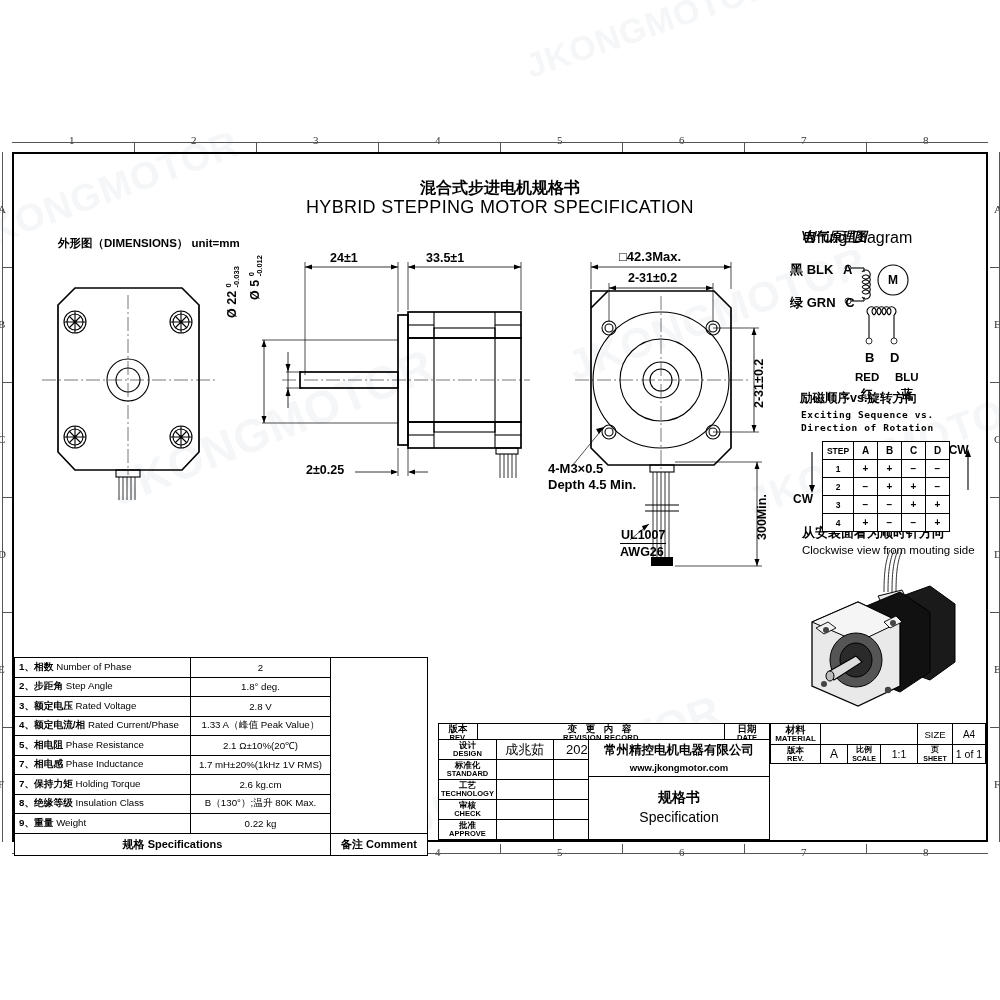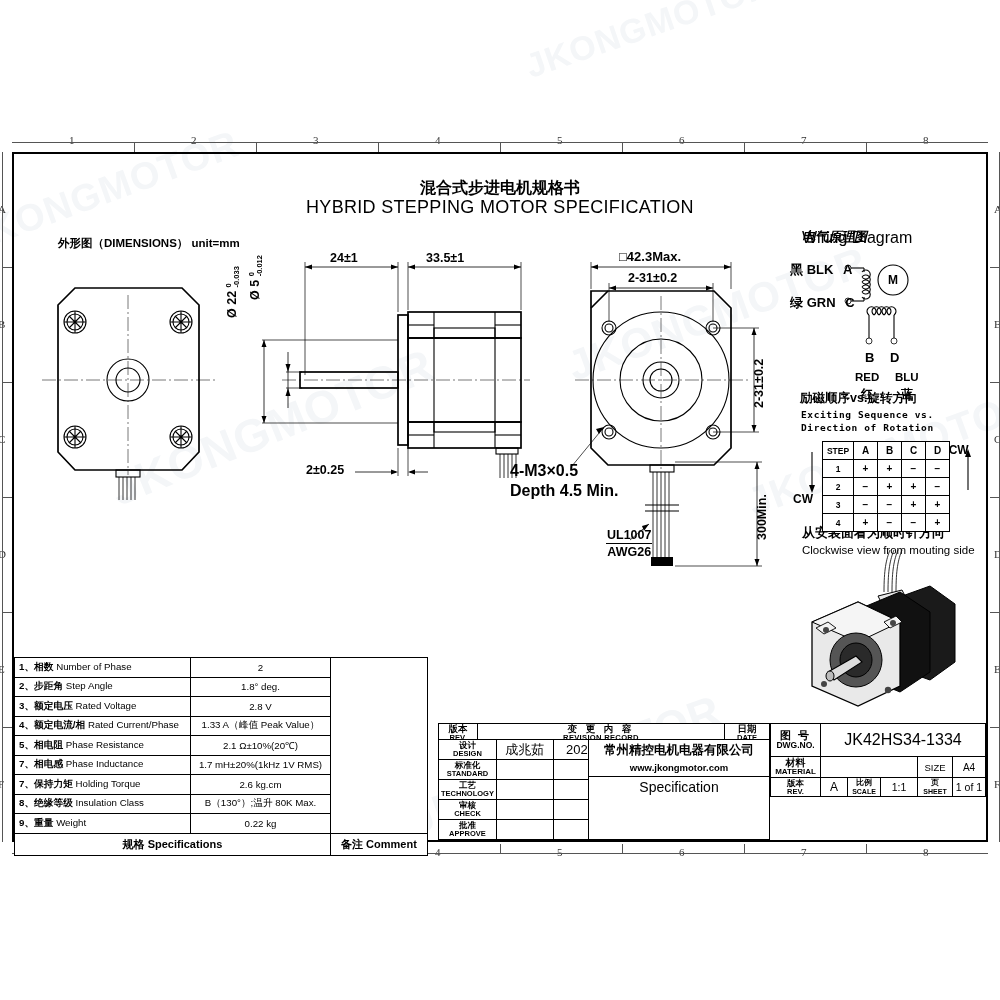--- a/index.html
+++ b/index.html
@@ -380,26 +380,26 @@
   </span>
 </div>
 
 <div class="lbl" style="left:619px;top:249px;font-size:13px;font-weight:700;">□42.3Max.</div>
 <div class="lbl" style="left:628px;top:271px;font-size:12.5px;font-weight:700;">2-31±0.2</div>
 <div style="position:absolute;left:752px;top:408px;z-index:6;transform:rotate(-90deg);transform-origin:left top;
             white-space:nowrap;font-size:12.5px;font-weight:700;">2-31±0.2</div>
 <div style="position:absolute;left:755px;top:540px;z-index:6;transform:rotate(-90deg);transform-origin:left top;
             white-space:nowrap;font-size:12.5px;font-weight:700;">300Min.</div>
 
-<div class="lbl" style="left:510px;top:461px;font-size:16px;font-weight:700;line-height:1.25;">
+<div class="lbl" style="left:548px;top:461px;font-size:13px;font-weight:700;line-height:1.25;">
   <div>4-M3×0.5</div>
   <div>Depth 4.5 Min.</div>
 </div>
 
-<div class="lbl" style="left:606px;top:527px;font-size:12.5px;font-weight:700;line-height:1.3;text-align:center;">
+<div class="lbl" style="left:620px;top:527px;font-size:12.5px;font-weight:700;line-height:1.3;">
   <div style="border-bottom:1.3px solid #000;display:inline-block;padding:0 1px;">UL1007</div>
   <div>AWG26</div>
 </div>
 
 <div class="lbl" style="left:802px;top:228px;font-size:13px;font-weight:700;font-style:italic;">电气原理图</div>
 <div class="lbl" style="left:802px;top:229px;font-size:16px;">Wiring Diagram</div>
 
 <div class="lbl" style="left:790px;top:261px;font-size:13px;font-weight:700;">
   <span>黑</span>
   <span>BLK</span>
@@ -574,32 +574,26 @@
         <td style="width: 58px; text-align: center; font-size: 13px;"></td>
         <td style="width: 82px; text-align: center; font-size: 13px;"></td>
       </tr>
     </tbody>
   </table>
 
 <div style="position:absolute;left:588px;top:739px;width:182px;height:101px;border:1px solid #000;
             background:#fff;z-index:7;box-sizing:border-box;">
   <div style="text-align:center;font-size:12.5px;font-weight:700;padding-top:2px;">常州精控电机电器有限公司</div>
   <div style="text-align:center;font-size:9.5px;font-weight:700;padding-top:3px;border-bottom:1px solid #000;padding-bottom:3px;">www.jkongmotor.com</div>
+  <div style="text-align:center;font-size:14px;font-weight:700;padding-top:12px;">规格书</div>
   <div style="text-align:center;font-size:14px;padding-top:2px;">Specification</div>
 </div>
 
 <table class="tb" style="left:770px;top:723px;width:216px;">
   <tbody>
-  <tr>
-    <td class="two" style="height:32px;">
-      <b style="font-size:11px;letter-spacing:2px">图 号</b>
-      <i style="font-size:8.5px">DWG.NO.</i>
-    </td>
-    <td colspan="5" style="text-align:center;font-size:16px;">JK42HS34-1334</td>
-  </tr>
   <tr>
     <td class="two" style="height:20px;">
       <b style="font-size:10px">材料</b>
       <i style="font-size:8px">MATERIAL</i>
     </td>
     <td colspan="3"></td>
     <td style="width:30px;text-align:center;font-size:9.5px;">SIZE</td>
     <td style="width:28px;text-align:center;font-size:10px;">A4</td>
   </tr>
   <tr>

